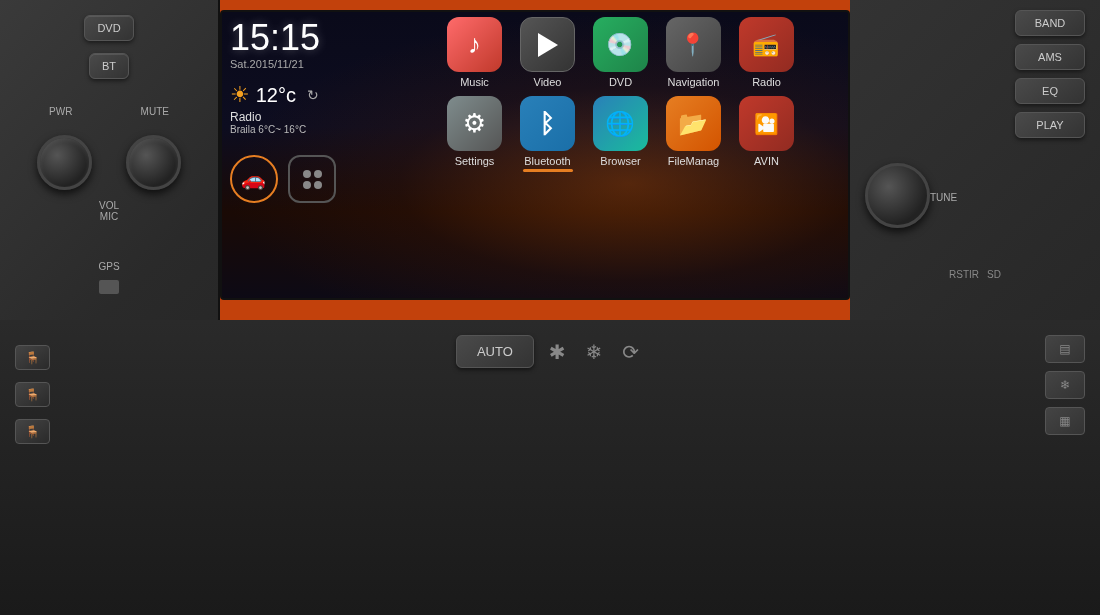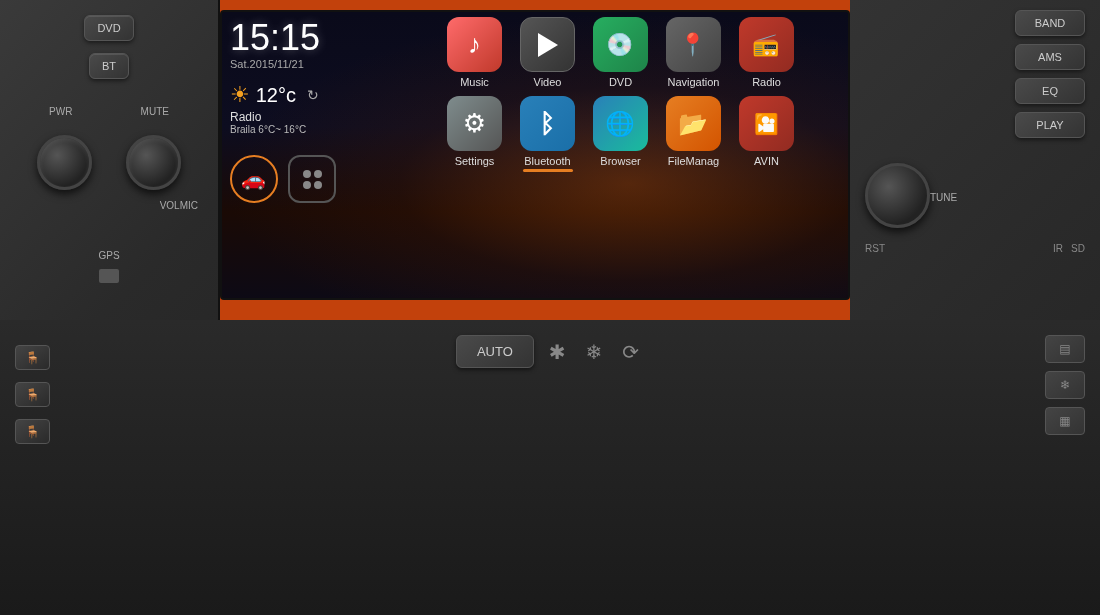--- a/index.html
+++ b/index.html
@@ -84,23 +84,24 @@
 
     .knob-labels {
       display: flex;
       justify-content: space-around;
       padding: 0 15px;
       margin-bottom: 8px;
     }
 
     .side-labels {
       display: flex;
-      justify-content: flex-end;
+      justify-content: center;
       padding: 0 20px;
       margin-bottom: 20px;
+      flex-direction: column;
     }
 
     .bottom-icons {
       display: flex;
       justify-content: center;
       gap: 20px;
       padding: 8px;
       margin-top: 5px;
     }
 
@@ -293,23 +294,23 @@
     }
 
     .right-label {
       color: #aaa;
       font-size: 10px;
       margin-top: 4px;
     }
 
     .rst-sd-row {
       display: flex;
-      justify-content: space-between;
+      justify-content: center;
       padding: 0 15px;
-      margin-top: 0;
+      margin-top: 26px;
     }
 
     .ir-sd-label {
       color: #888;
       font-size: 10px;
     }
 
     
     .bottom-section {
       position: absolute;

